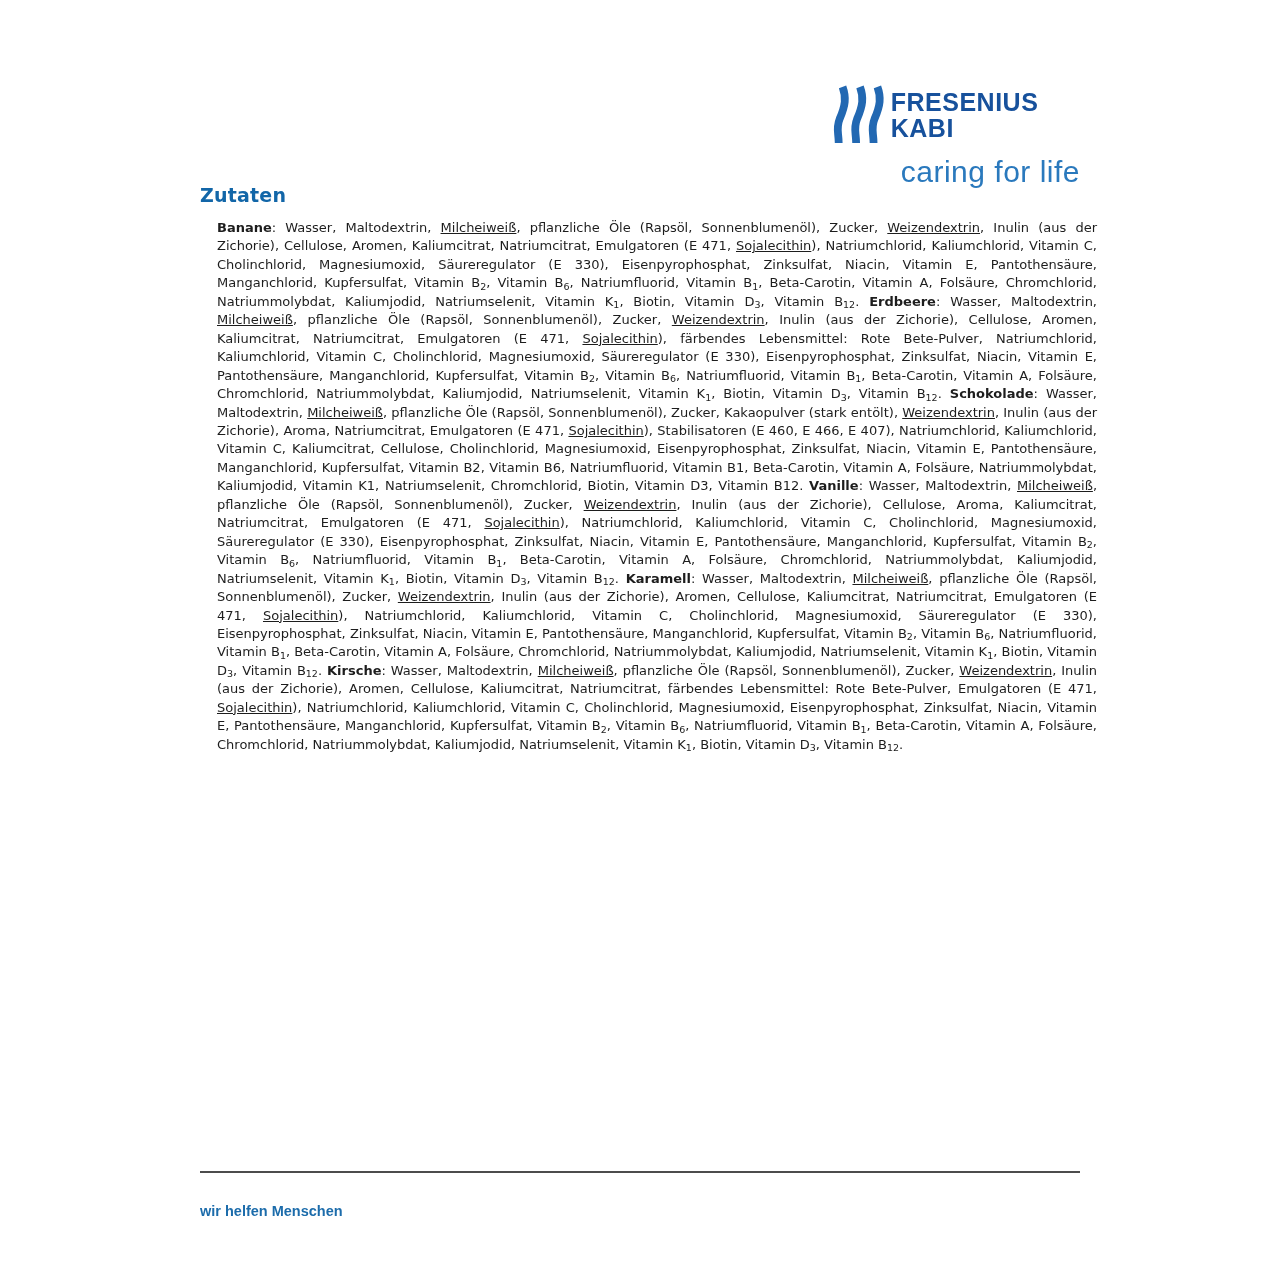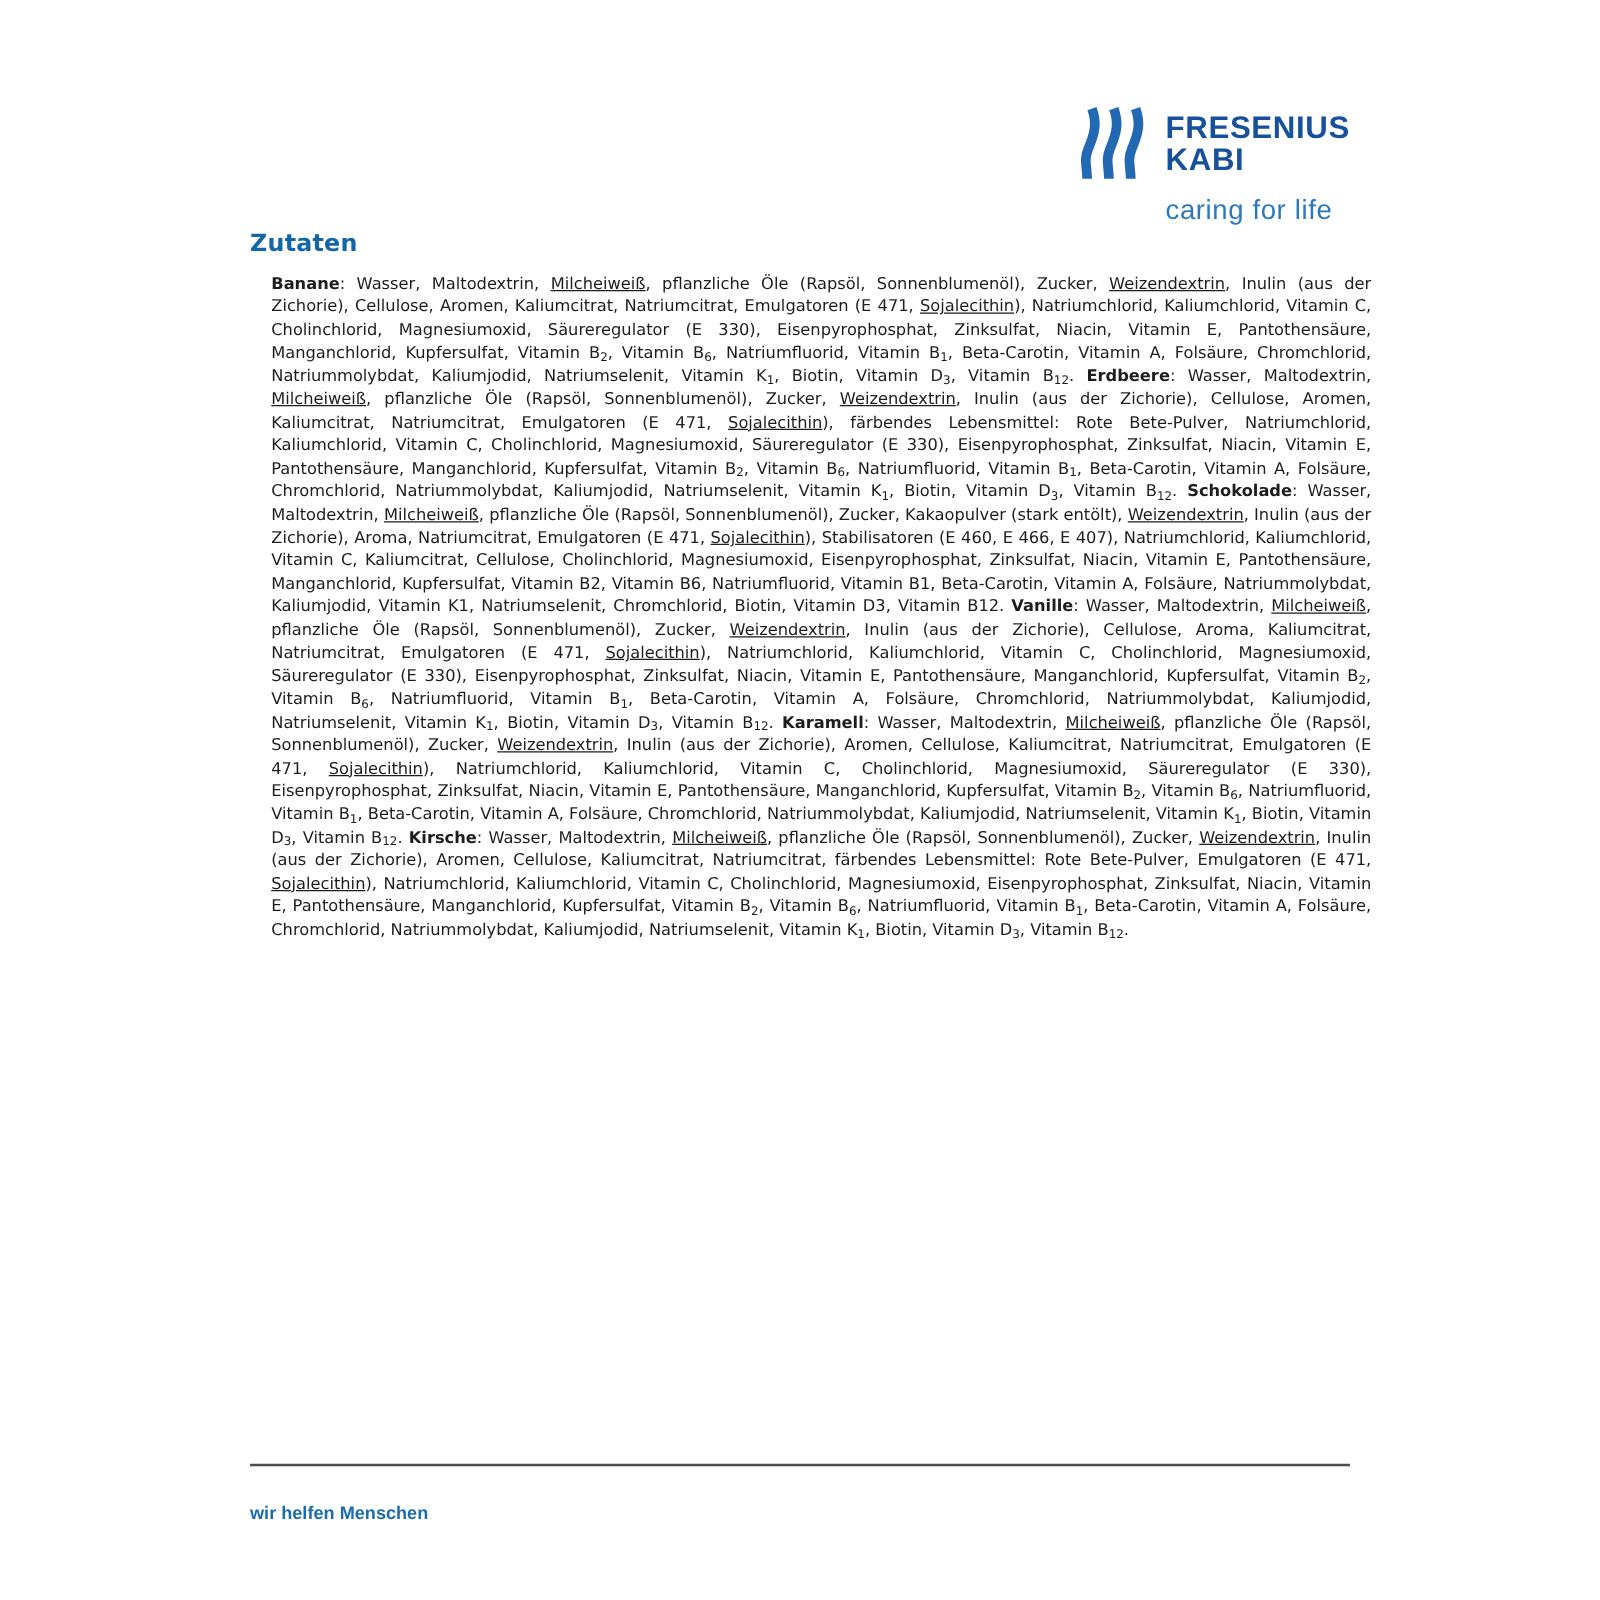--- a/index.html
+++ b/index.html
@@ -11,30 +11,30 @@
     --text:#1d1d1d;
     --rule:#4c4c4c;
   }
   html,body{margin:0;padding:0;background:#ffffff;}
   .page{
     position:relative;width:1280px;height:1280px;background:#ffffff;
     font-family:"DejaVu Sans",sans-serif;overflow:hidden;
   }
   
   .logo{position:absolute;top:84px;right:200px;}
-  .logo-row{display:flex;align-items:flex-start;gap:10px;}
+  .logo-row{display:flex;align-items:flex-start;}
   .waves{width:62px;height:62px;flex:0 0 auto;}
   .wordmark{
     font-family:"Liberation Sans",sans-serif;font-weight:700;
     font-size:25px;line-height:26px;letter-spacing:0.5px;color:var(--wordmark);
     padding-top:5px;
   }
   .tagline{
     margin:9px 0 0 72px;font-family:"Liberation Sans",sans-serif;
-    font-size:22px;letter-spacing:0.5px;color:var(--tagline);
+    font-size:30px;letter-spacing:0.5px;color:var(--tagline);
   }
   
   .heading{
     position:absolute;left:200px;top:184px;
     font-size:19px;font-weight:700;color:var(--heading);letter-spacing:0.2px;
   }
   
   .ingredients{
     position:absolute;left:217px;top:219px;width:880px;
     font-size:13px;line-height:18.45px;text-align:justify;color:var(--text);

